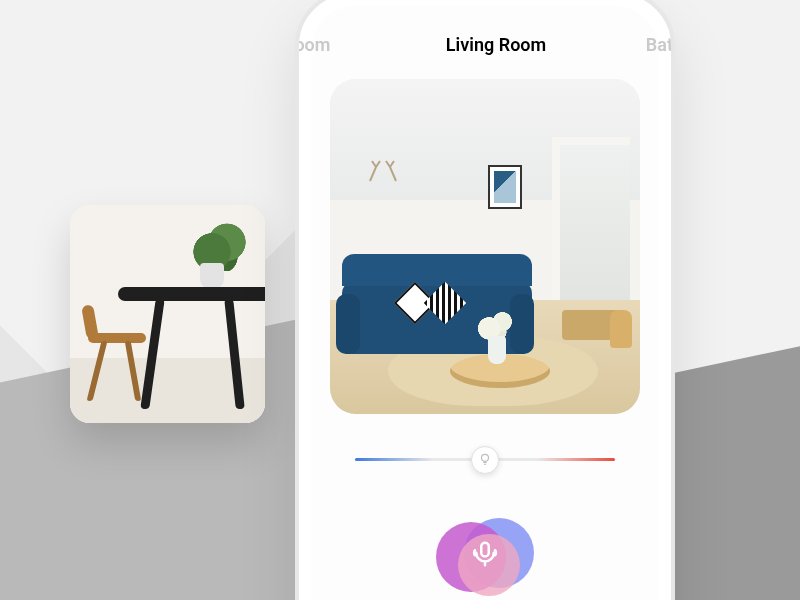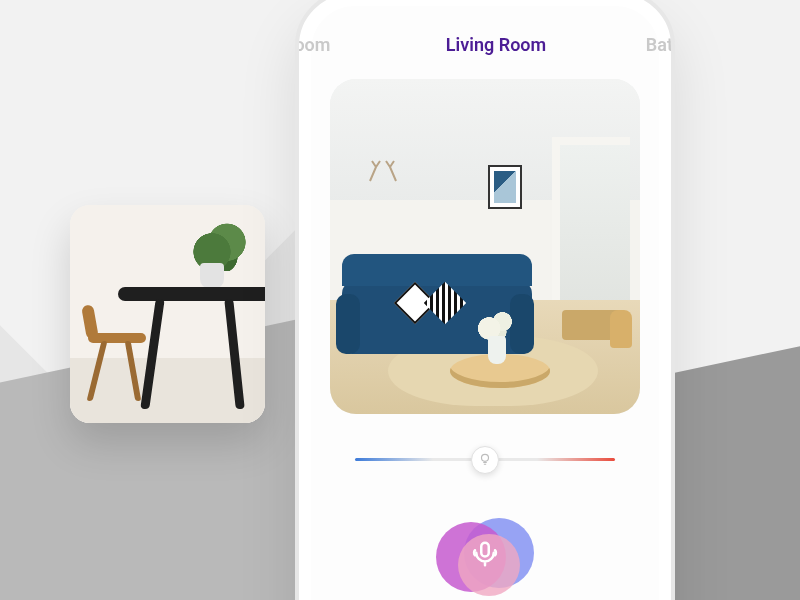--- a/index.html
+++ b/index.html
@@ -111,21 +111,21 @@
   }
 
   .tabs {
     display:flex; gap:60px; margin-top:28px;
     font-size:18px; font-weight:600; color:#c9c9c9;
     width:100%; justify-content:center; position:relative;
   }
   .tab { white-space:nowrap; }
   .tab.left { position:absolute; left:-28px; }
   .tab.right { position:absolute; right:-14px; }
-  .tab.active { color:#4c1d95;margin-left:22px; }
+  .tab.active { color:#000000;margin-left:22px; }
 
   .room-photo {
     margin-top:24px;
     width:310px; height:335px;
     border-radius:26px;
     overflow:hidden;
     position:relative;
     background:#eef0f0;
   }
   .room-photo .ceiling { position:absolute; inset:0; height:38%;

